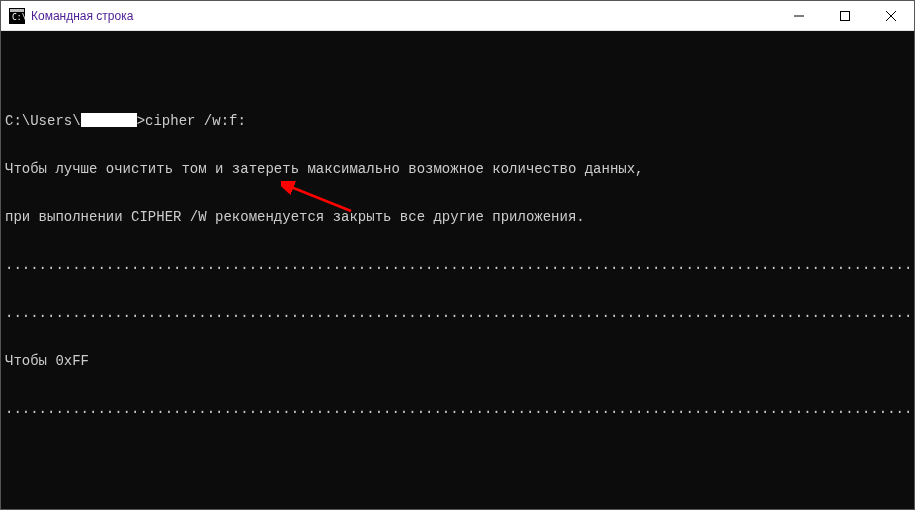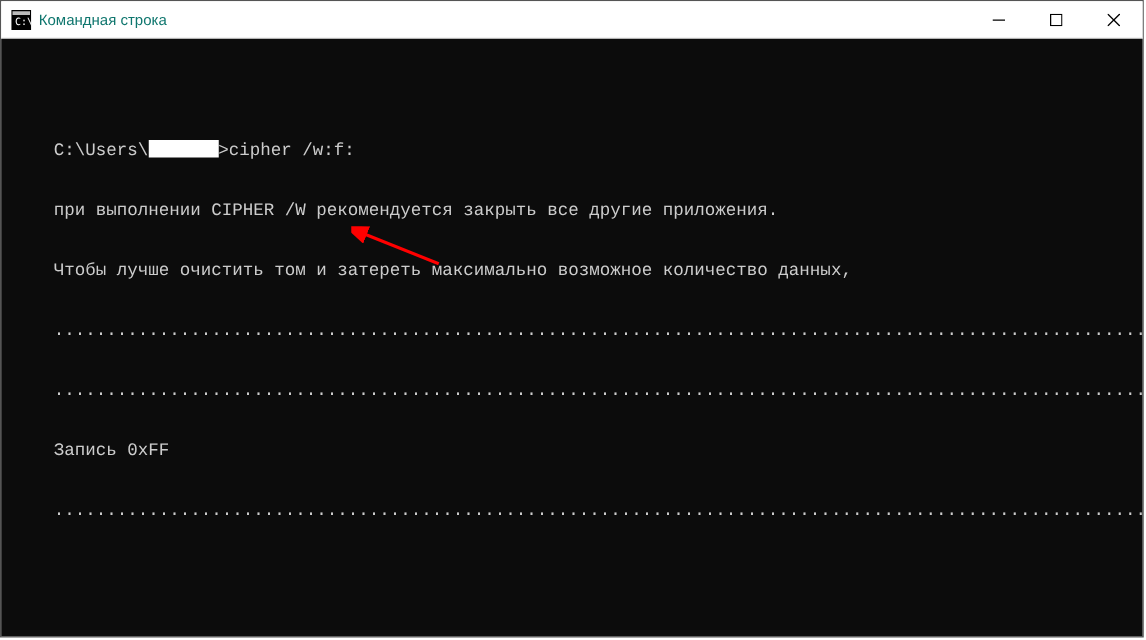--- a/index.html
+++ b/index.html
@@ -30,21 +30,21 @@
       width: 16px;
       height: 16px;
       margin-left: 8px;
       margin-right: 6px;
       display: inline-flex;
       align-items: center;
       justify-content: center;
     }
     .titlebar-title {
       font-size: 12px;
-      color: #0f766e;
+      color: #4c1d95;
       flex: 1;
     }
     .win-controls {
       display: flex;
       height: 100%;
     }
     .win-btn {
       width: 46px;
       height: 100%;
       display: flex;
@@ -60,21 +60,21 @@
       background: #0c0c0c;
       color: #cccccc;
       font-family: Consolas, "Courier New", monospace;
       font-size: 14px;
       line-height: 16px;
       padding: 2px 4px;
       white-space: pre;
       overflow: hidden;
       position: relative;
     }
-    .console-line { display: block; min-height: 16px; margin-left: 38px; }
+    .console-line { display: block; min-height: 16px; }
     .redact {
       display: inline-block;
       background: #fff;
       color: #fff;
       width: 56px;
       height: 14px;
       vertical-align: middle;
       position: relative;
       top: -1px;
     }
@@ -115,25 +115,25 @@
             <line x1="0" y1="0" x2="10" y2="10" stroke="#000" stroke-width="1"></line>
             <line x1="10" y1="0" x2="0" y2="10" stroke="#000" stroke-width="1"></line>
           </svg>
       </div>
     </div>
   </div>
 
   <div class="console">
     <span class="console-line"> </span>
     <span class="console-line"><span>C:\Users\</span><span class="redact"></span><span class="prompt-char">&gt;</span><span>cipher /w:f:</span></span>
+    <span class="console-line">Чтобы лучше очистить том и затереть максимально возможное количество данных,</span>
     <span class="console-line">при выполнении CIPHER /W рекомендуется закрыть все другие приложения.</span>
-    <span class="console-line">Чтобы лучше очистить том и затереть максимально возможное количество данных,</span>
     <span class="console-line">.........................................................................................................................</span>
     <span class="console-line">.........................................................................................................................</span>
-    <span class="console-line">Запись 0xFF</span>
+    <span class="console-line">Чтобы 0xFF</span>
     <span class="console-line">.........................................................................................................................</span>
     
     
     
 
     <svg class="arrow-annotation" width="80" height="40" viewBox="0 0 80 40">
       <defs>
         <marker id="arrowhead" markerWidth="8" markerHeight="6" refX="1" refY="3" orient="auto">
           <polygon points="0 0, 8 3, 0 6" fill="#ff0000"></polygon>
         </marker>

